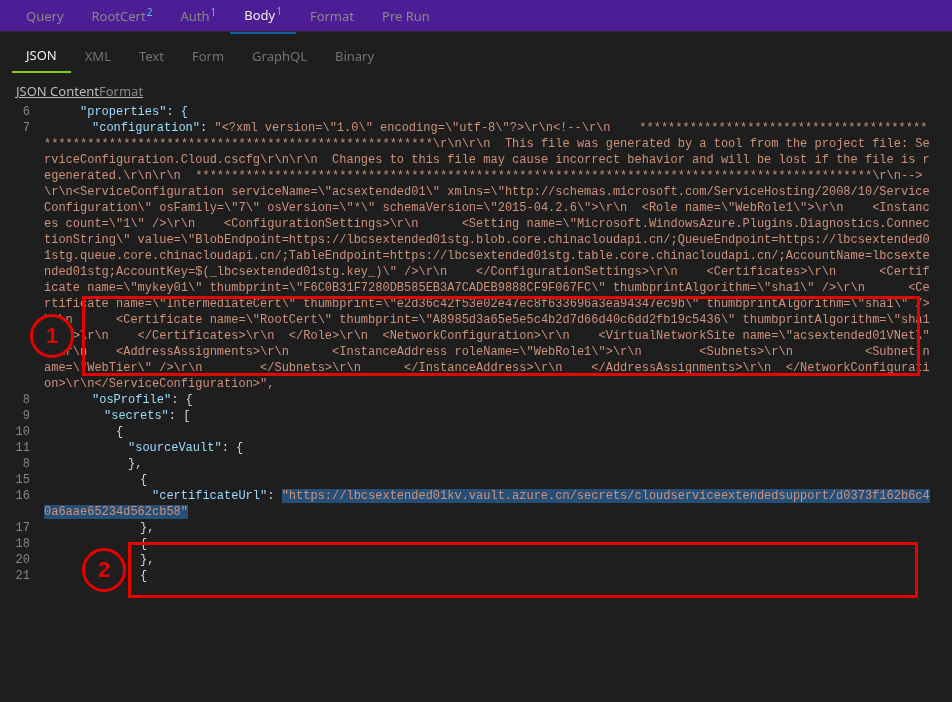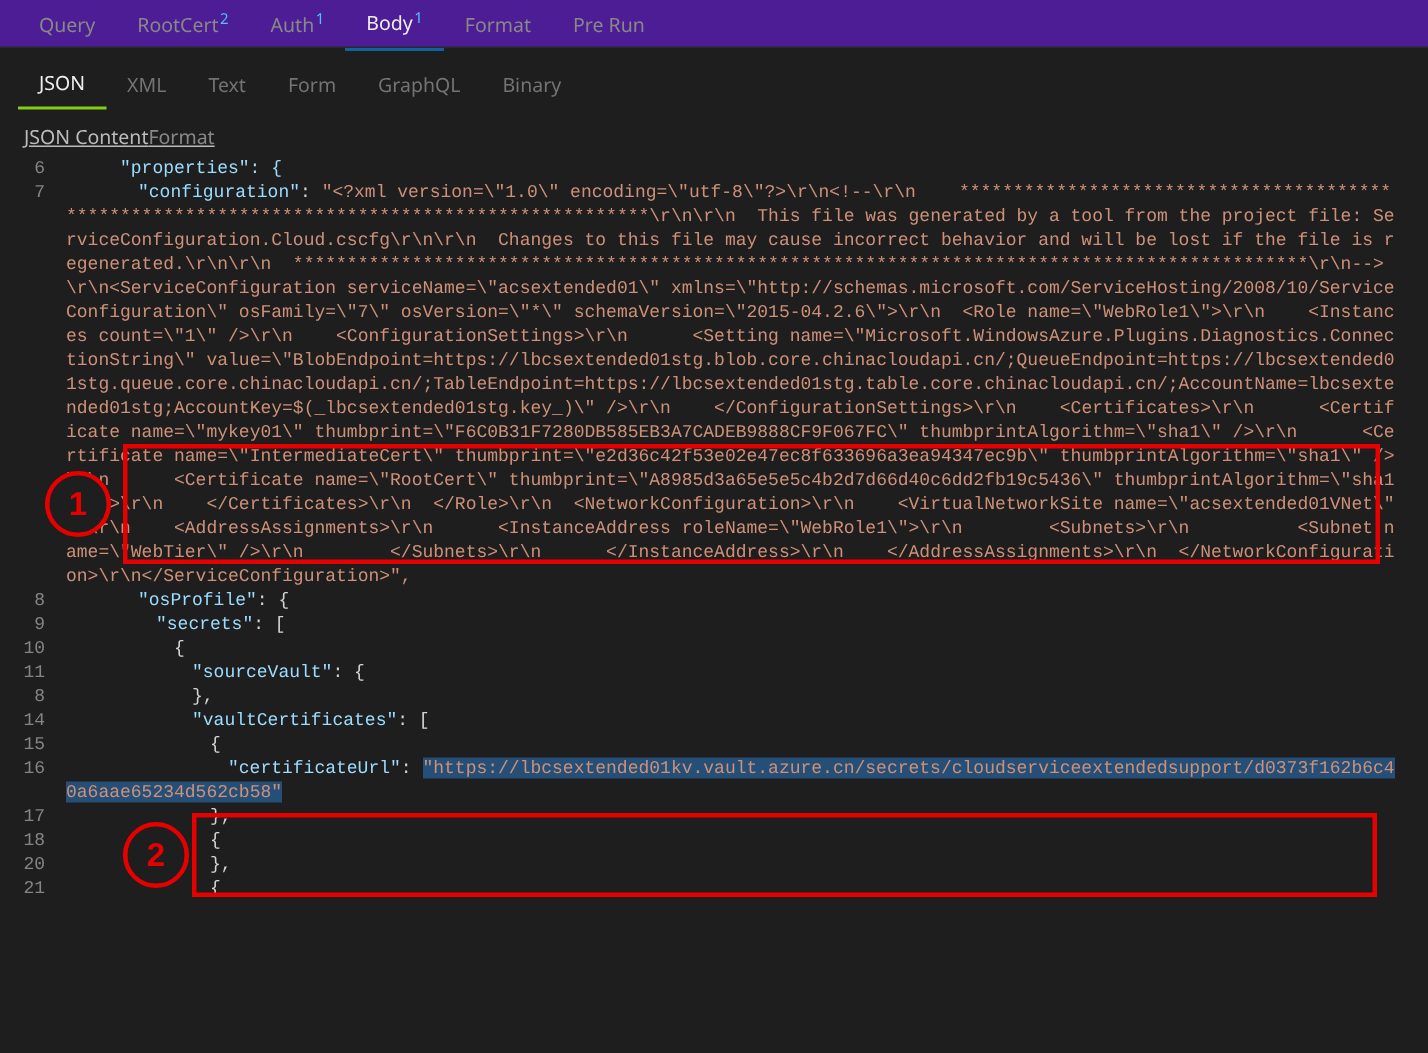--- a/index.html
+++ b/index.html
@@ -202,24 +202,20 @@
       <div class="gutter">11</div>
     <div class="code"><span style="padding-left:84px"></span><span class="key">"sourceVault"</span><span class="punct">: {</span></div>
     </div>
 
 
   <div class="line">
       <div class="gutter">8</div>
     <div class="code"><span style="padding-left:84px" class="punct">},</span></div>
     </div>
 
-  <div class="line">
-      <div class="gutter">14</div>
-    <div class="code"><span style="padding-left:84px"></span><span class="key">"vaultCertificates"</span><span class="punct">: [</span></div>
-    </div>
 
   <div class="line">
       <div class="gutter">15</div>
     <div class="code"><span style="padding-left:96px" class="punct">{</span></div>
     </div>
 
   <div class="line">
       <div class="gutter">16</div>
     <div class="code"><span style="padding-left:108px"></span><span class="key">"certificateUrl"</span><span class="punct">: </span><span class="str sel">"https://lbcsextended01kv.vault.azure.cn/secrets/cloudserviceextendedsupport/d0373f162b6c40a6aae65234d562cb58"</span></div>
     </div>

